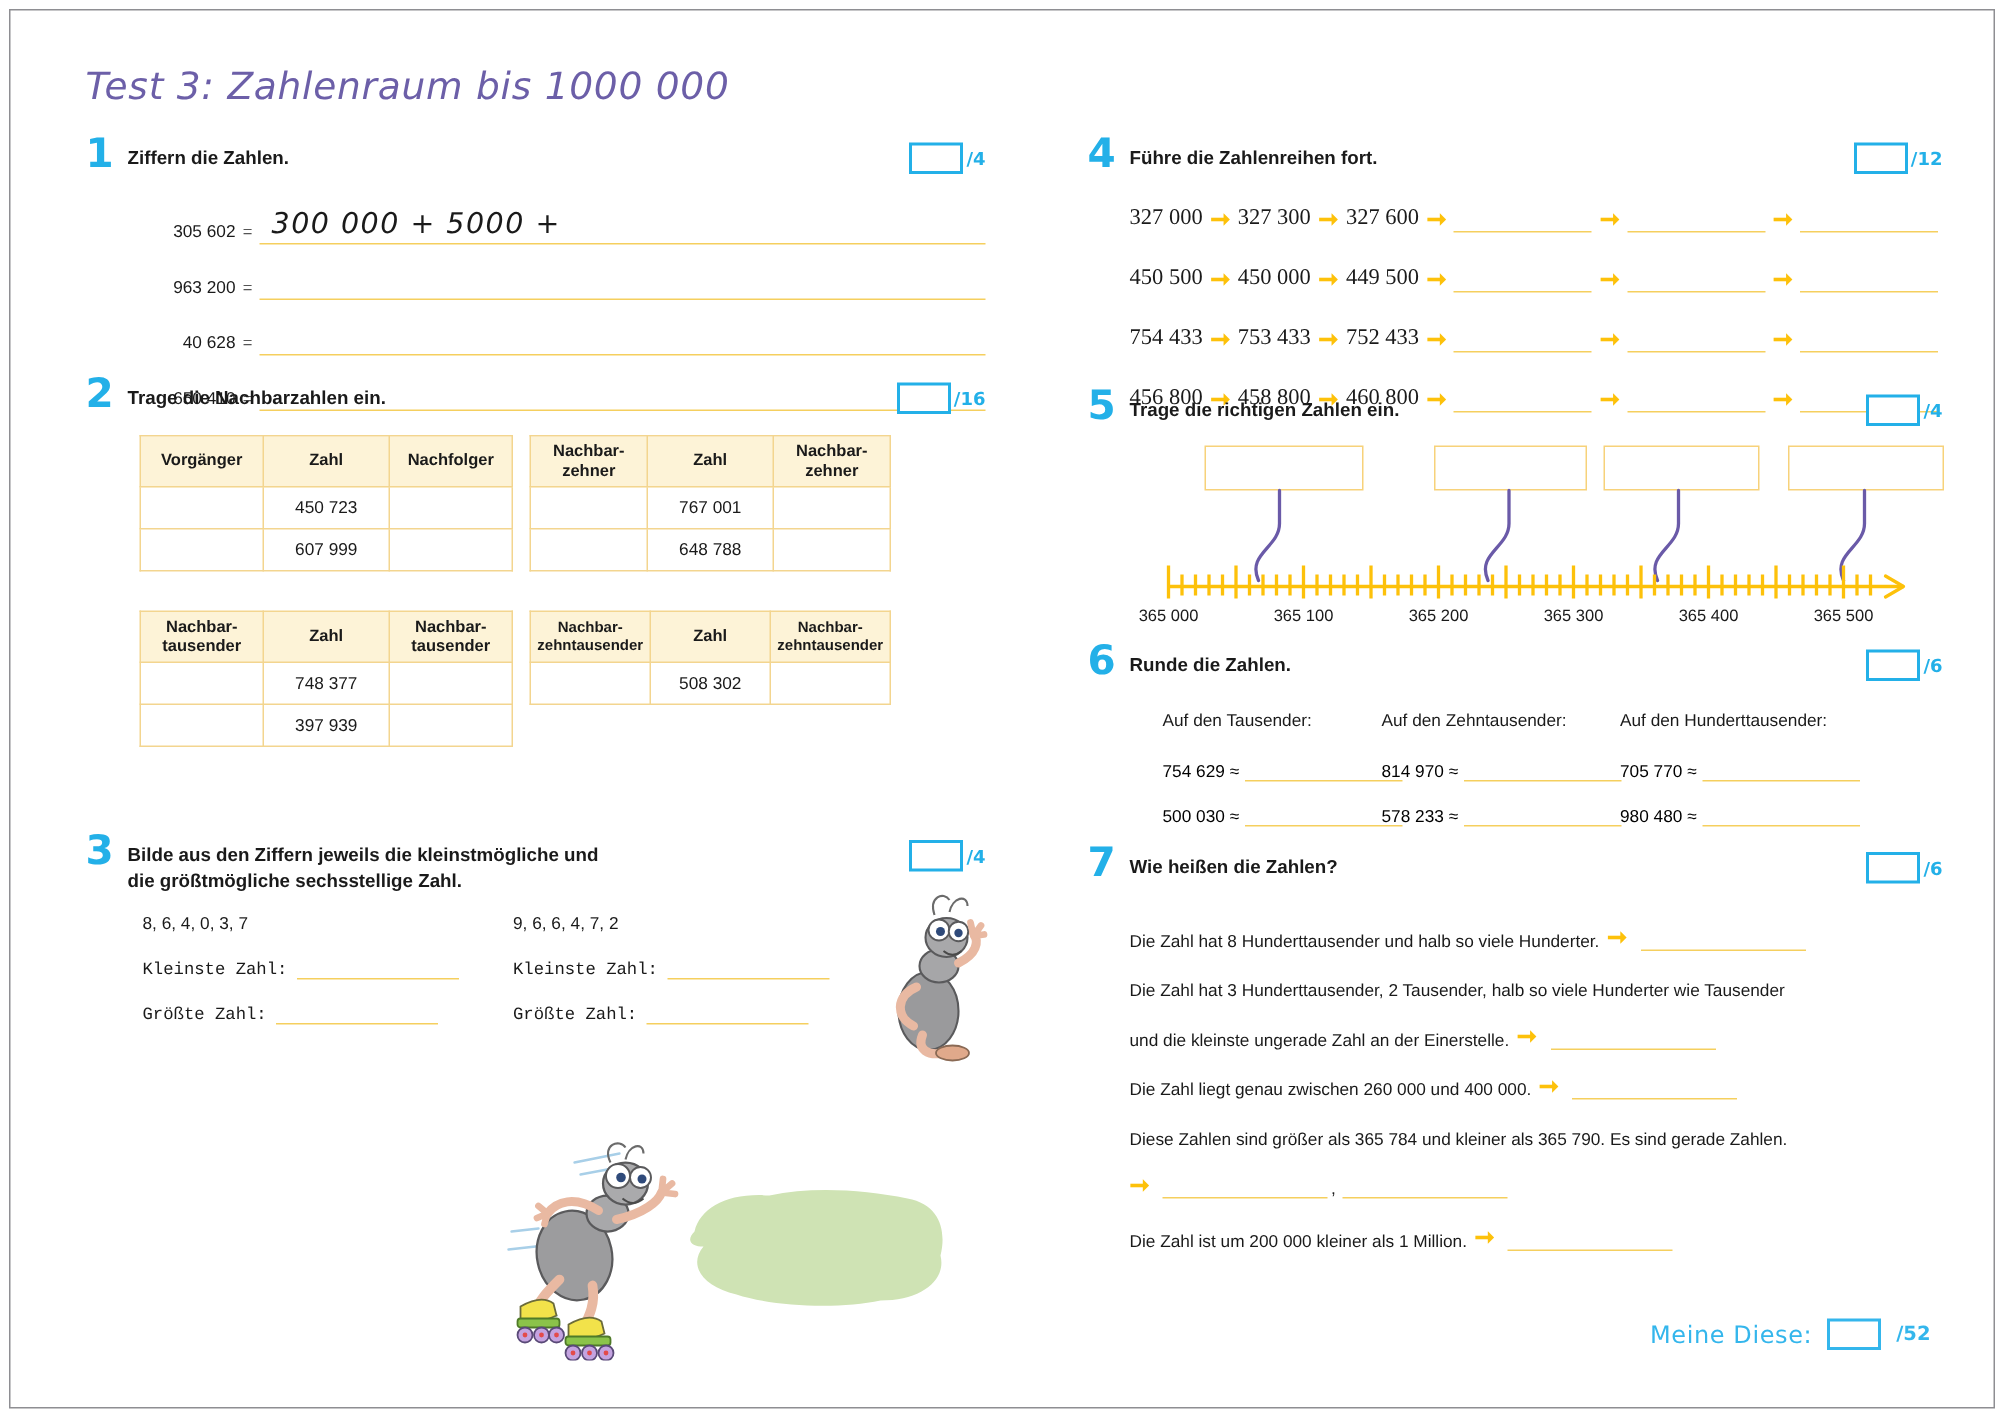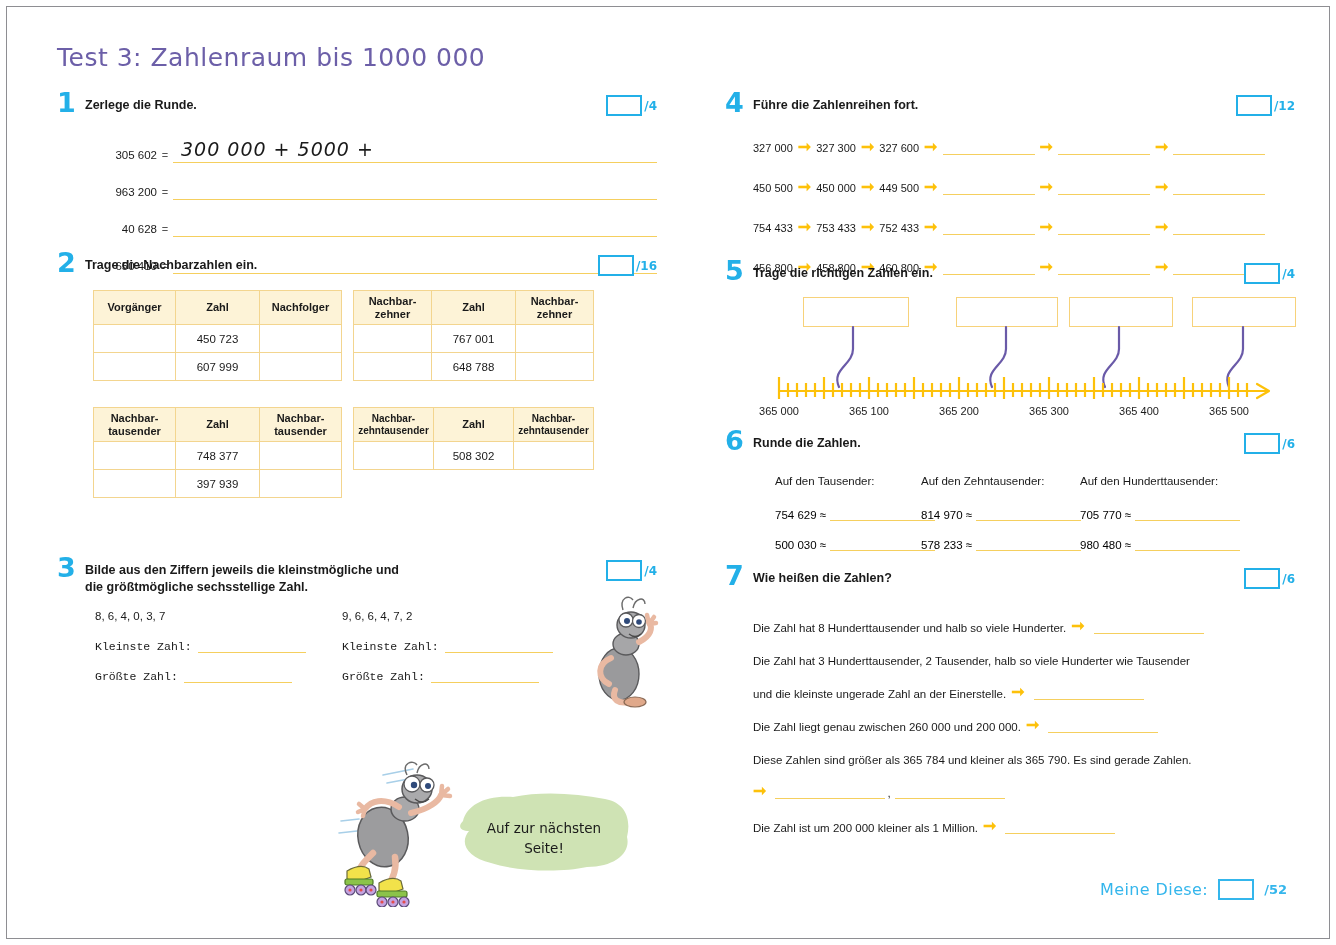--- a/index.html
+++ b/index.html
@@ -22,20 +22,21 @@
   }
 
   
   #title {
     position: absolute;
     left: 50px; top: 36px;
     font-family: "DejaVu Sans", sans-serif;
     font-size: 25px;
     color: #6c5fa8;
     letter-spacing: 0.5px;
+    font-style: italic;
   }
 
   
   .col { position: absolute; }
   #col-left  { left: 50px;  top: 90px;  width: 600px; }
   #col-right { left: 718px; top: 90px;  width: 570px; }
 
   
   .ex { position: relative; }
   .ex-head { position: relative; min-height: 26px; }
@@ -125,22 +126,22 @@
   .e3digits { font-size: 11.5px; color: #1a1a1a; margin-bottom: 17px; }
   .e3lbl {
     display: flex; align-items: flex-end; gap: 6px;
     margin-bottom: 16px; font-size: 11.5px; color: #1a1a1a; font-family: Liberation Mono, monospace;
   }
   .e3lbl .wl { width: 108px; height: 14px; border-bottom: 1.6px solid #f5cf5e; }
 
   
   .seq { display: flex; align-items: flex-end; height: 20px; margin-bottom: 20px; }
   .seq .sv {
-    font-size: 11px; color: #1a1a1a;
-    white-space: nowrap; padding-bottom: 1px;
+    font-size: 15px; color: #1a1a1a;
+    white-space: nowrap; padding-bottom: 1px; font-family: Liberation Serif, serif;
   }
   .arw {
     color: #fdc10a; font-size: 16px; font-weight: bold;
     padding: 0 5px 0 5px; line-height: 1;
   }
   .seq .sblank { width: 92px; height: 16px; border-bottom: 1.6px solid #f5cf5e; }
 
   
   #nl-wrap { position: absolute; left: 24px; top: 32px; width: 548px; height: 110px; }
   .nlbox {
@@ -198,21 +199,21 @@
 
 <div id="page">
 
   <div id="title">Test 3: Zahlenraum bis 1000 000</div>
 
   <div class="col" id="col-left">
 
     <div class="ex" id="ex1" style="height:160px;">
       <div class="ex-head">
         <div class="ex-num">1</div>
-        <div class="ex-title">Zerlege die Runde.</div>
+        <div class="ex-title">Ziffern die Zahlen.</div>
         <div class="score">
           <div class="score-box"></div>
           <div class="score-max">/4</div>
         </div>
       </div>
       <div id="ex1-rows">
         <div class="e1row">
           <div class="e1num">305 602</div>
           <div class="e1eq">=</div>
           <div class="e1line">
@@ -610,21 +611,21 @@
           <span>Die Zahl hat 3 Hunderttausender, 2 Tausender, halb so viele Hunderter wie Tausender</span>
         </div>
 
         <div class="e7line">
           <span>und die kleinste ungerade Zahl an der Einerstelle.</span>
           <span class="arw">➞</span>
           <span class="wl"></span>
         </div>
 
         <div class="e7line">
-          <span>Die Zahl liegt genau zwischen 260 000 und 200 000.</span>
+          <span>Die Zahl liegt genau zwischen 260 000 und 400 000.</span>
           <span class="arw">➞</span>
           <span class="wl"></span>
         </div>
 
         <div class="e7line">
           <span>Diese Zahlen sind größer als 365 784 und kleiner als 365 790. Es sind gerade Zahlen.</span>
         </div>
 
         <div class="e7line" style="margin-bottom:17px;">
           <span class="arw" style="padding-left:0;">➞</span>
@@ -699,21 +700,20 @@
       <circle cx="29" cy="21" r="1.6" fill="#e34b4b"></circle>
     </g>
   </svg>
 
   <svg style="position:absolute; left:448px; top:780px;" width="180" height="90" viewBox="0 0 180 90">
     <path d="M8 34 C12 18, 30 8, 58 10 C86 4, 120 6, 150 12
              C172 16, 176 34, 172 50 C176 66, 160 80, 132 80
              C104 86, 60 84, 36 76 C12 70, 4 56, 14 44
              C6 44, 2 40, 8 34 Z" fill="#cfe3b4" stroke="none"></path>
   </svg>
-  <div id="bubble-text">Auf zur nächsten<br>Seite!</div>
 
   <div id="points">
     <span id="points-label">Meine Diese:</span>
     <span id="points-box"></span>
     <span id="points-max">/52</span>
   </div>
 
 </div>
 
 </body></html>

